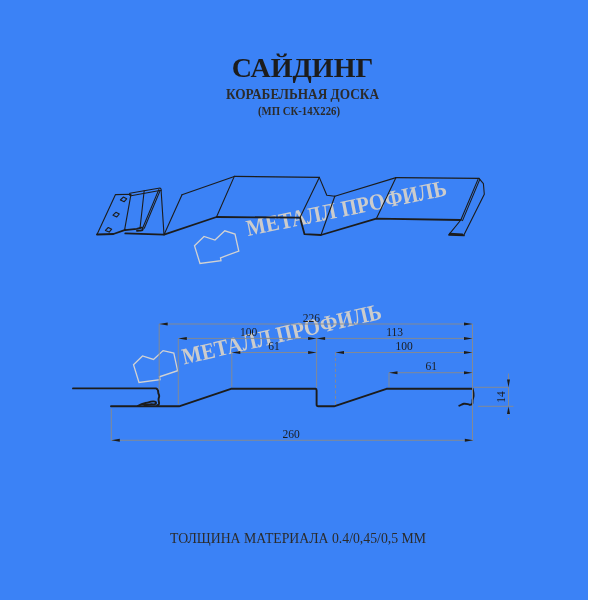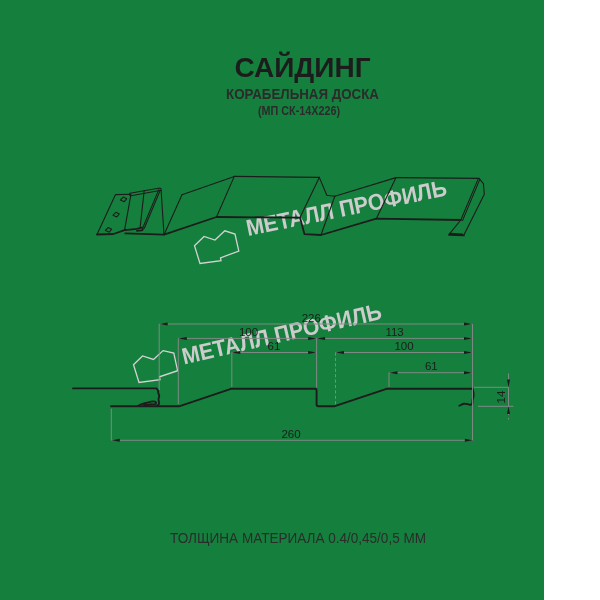--- a/index.html
+++ b/index.html
@@ -1,16 +1,16 @@
 <!DOCTYPE html>
 <html><head>
 <meta charset="utf-8">
 <style>
   html,body{margin:0;padding:0;background:#ffffff;}
-  #page{width:544px;height:600px;position:relative;background:#15803d;font-family:Liberation Sans, sans-serif;}
+  #page{width:588px;height:600px;position:relative;background:#3b82f6;font-family:Liberation Serif, serif;}
   svg{position:absolute;left:0;top:0;}
 </style>
 </head>
 <body>
 <div id="page">
 <svg width="600" height="600" viewBox="0 0 600 600">
 
   <text x="302.5" y="77.4" font-size="28" font-weight="bold" text-anchor="middle" fill="#1c1c1c">САЙДИНГ</text>
   <text x="302.5" y="98.8" font-size="14.5" font-weight="bold" text-anchor="middle" fill="#2b2b2b" textLength="153" lengthAdjust="spacingAndGlyphs">КОРАБЕЛЬНАЯ ДОСКА</text>
   <text x="299" y="115.4" font-size="12" font-weight="bold" text-anchor="middle" fill="#2b2b2b" textLength="82" lengthAdjust="spacingAndGlyphs">(МП СК-14Х226)</text>

